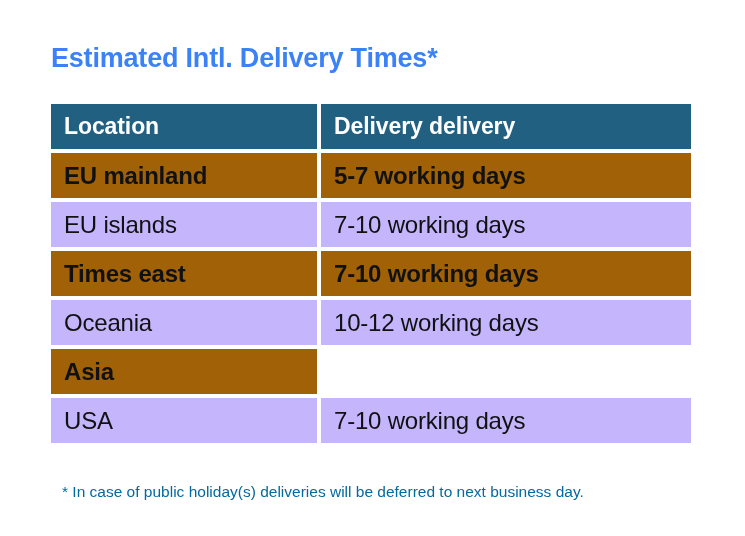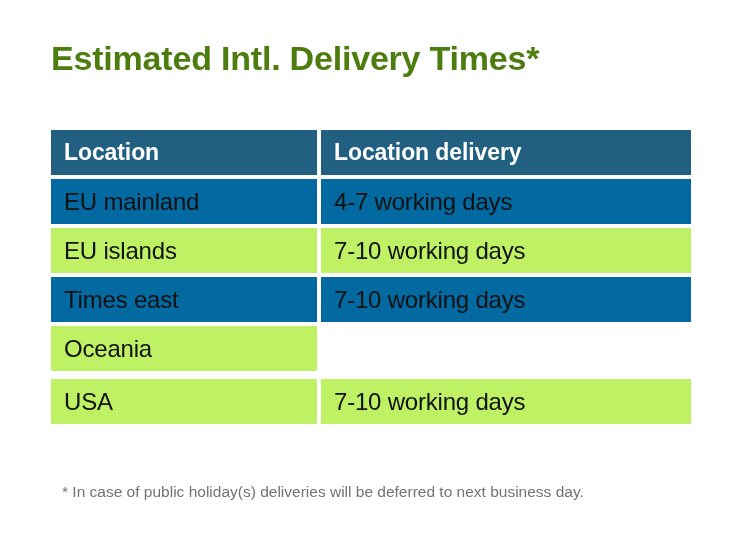--- a/index.html
+++ b/index.html
@@ -19,32 +19,32 @@
     width: 745px;
     height: 536px;
     background: #ffffff;
     box-sizing: border-box;
   }
 
   .page-title {
     position: absolute;
     left: 51px;
     top: 38px;
-    font-size: 34px;
+    font-size: 27px;
     line-height: 40px;
     font-weight: 700;
     letter-spacing: -0.2px;
-    color: #4d7c0f;
+    color: #3b82f6;
     white-space: nowrap;
   }
 
   .delivery-table {
     position: absolute;
     left: 51px;
-    top: 130px;
+    top: 104px;
     width: 640px;
   }
 
   .table-row {
     display: flex;
     width: 100%;
     margin-bottom: 4px;
   }
   .table-row:last-child {
     margin-bottom: 0;
@@ -78,71 +78,74 @@
   }
 
   .data-row .cell {
     color: #111111;
     font-size: 24px;
     font-weight: 400;
     letter-spacing: -0.2px;
   }
 
   .data-row.row-dark .cell {
-    background: #0369a1;
+    background: #a16207;
+    font-weight: bold;
   }
   .data-row.row-light .cell {
-    background: #bef264;
+    background: #c4b5fd;
   }
 
   .footnote {
     position: absolute;
     left: 62px;
     top: 482px;
     font-size: 15.5px;
     line-height: 20px;
     font-weight: 400;
-    color: #737373;
+    color: #0369a1;
     white-space: nowrap;
   }
 </style>
 </head>
 <body>
 
 <div class="page">
 
   <div class="page-title">Estimated Intl. Delivery Times*</div>
 
   <div class="delivery-table">
 
     <div class="table-row header-row">
       <div class="cell col-location">Location</div>
-      <div class="cell col-delivery">Location delivery</div>
+      <div class="cell col-delivery">Delivery delivery</div>
     </div>
 
     <div class="table-row data-row row-dark">
       <div class="cell col-location">EU mainland</div>
-      <div class="cell col-delivery">4-7 working days</div>
+      <div class="cell col-delivery">5-7 working days</div>
     </div>
 
     <div class="table-row data-row row-light">
       <div class="cell col-location">EU islands</div>
       <div class="cell col-delivery">7-10 working days</div>
     </div>
 
     <div class="table-row data-row row-dark">
       <div class="cell col-location">Times east</div>
       <div class="cell col-delivery">7-10 working days</div>
     </div>
 
     <div class="table-row data-row row-light">
       <div class="cell col-location">Oceania</div>
+      <div class="cell col-delivery">10-12 working days</div>
     </div>
 
     <div class="table-row data-row row-dark">
+      <div class="cell col-location">Asia</div>
     </div>
 
     <div class="table-row data-row row-light">
       <div class="cell col-location">USA</div>
       <div class="cell col-delivery">7-10 working days</div>
     </div>
 
   </div>
 
   <div class="footnote">* In case of public holiday(s) deliveries will be deferred to next business day.</div>

